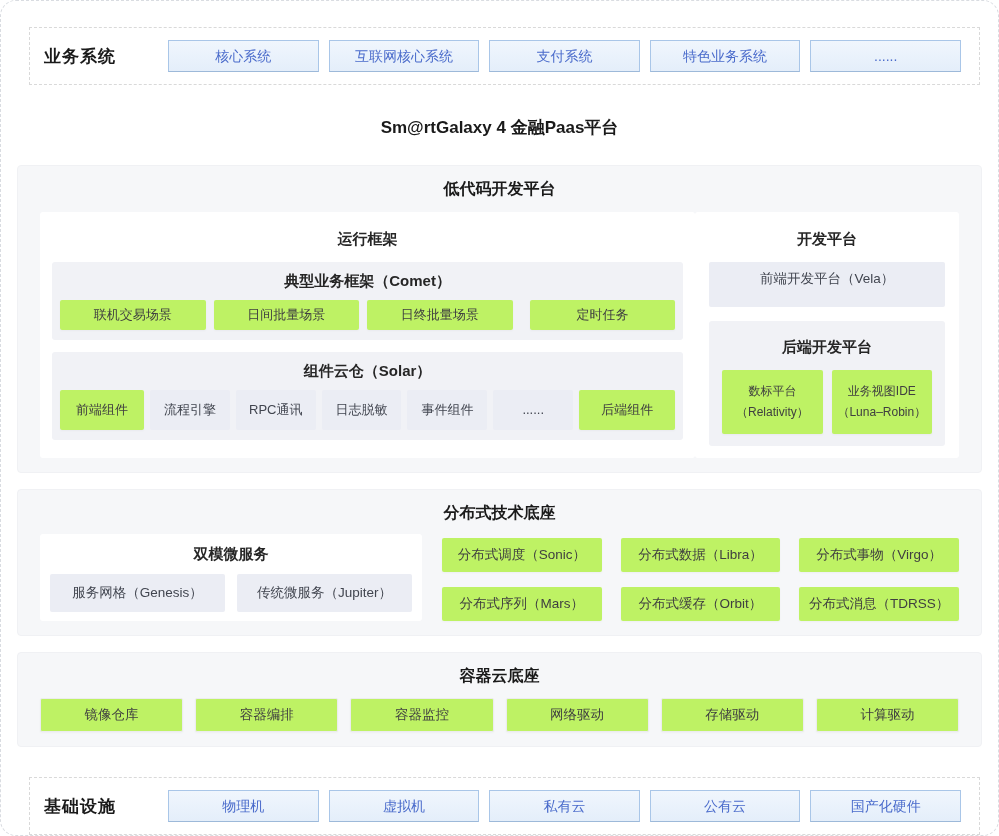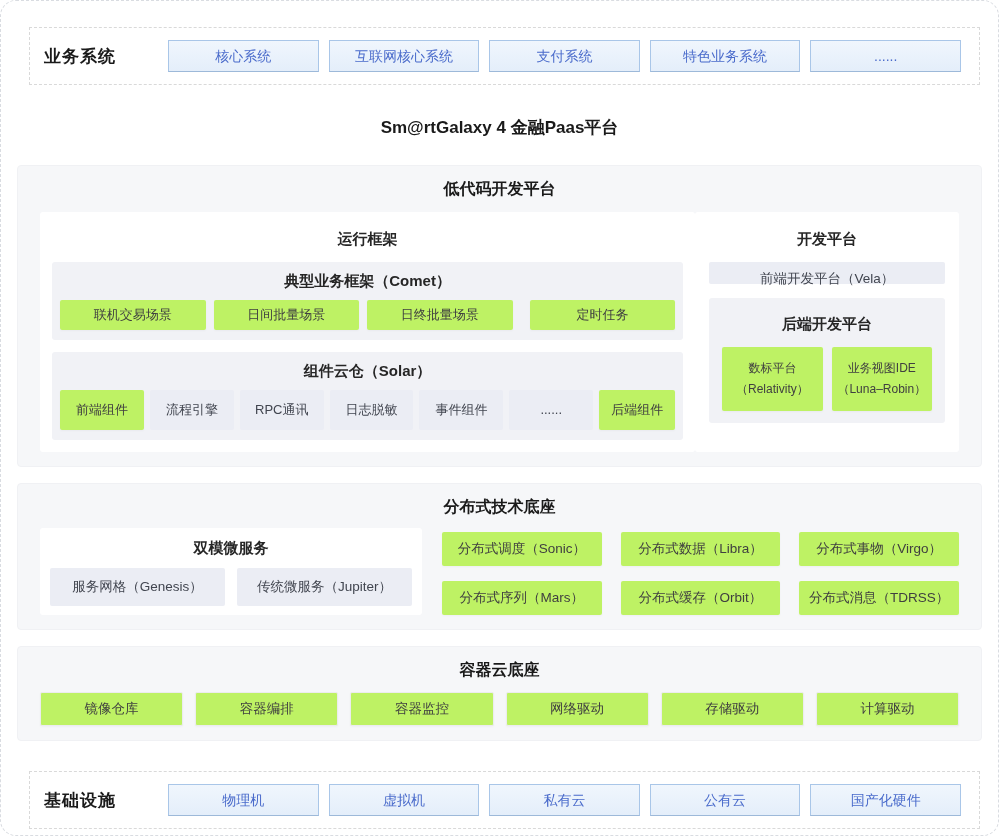--- a/index.html
+++ b/index.html
@@ -115,23 +115,23 @@
   .leaf-row { display: flex; gap: 8px; }
   .leaf-row .leaf { flex: 1; height: 30px; line-height: 30px; }
   .leaf-row .gap-left { margin-left: 9px; }
 
   .solar-panel { margin-top: 12px; padding: 9px 8px 10px; }
   .solar-panel .panel-title { margin-bottom: 9px; }
   .solar-row { display: flex; gap: 6px; }
   .solar-row .leaf  { height: 40px; line-height: 40px; flex: none; }
   .solar-row .chip  { flex: 1; height: 40px; line-height: 40px; }
   .solar-front { width: 84px; }
-  .solar-back  { width: 76px; }
-
-  .vela-chip { margin: 0 6px; height: 22px; line-height: 34px; font-size: 13.5px; }
+  .solar-back  { width: 96px; }
+
+  .vela-chip { margin: 0 6px; height: 45px; line-height: 34px; font-size: 13.5px; }
   .backend-panel { margin: 14px 6px 0; padding: 8px 8px 12px; }
   .backend-panel .panel-title { margin: 8px 0 13px; }
   .backend-items { display: flex; gap: 9px; padding: 0 5px; }
   .backend-leaf { flex: 1; padding: 11px 0; line-height: 21px; font-size: 12px; }
 
   
   .dist-content { display: flex; gap: 20px; margin-top: 11px; align-items: flex-end; }
   .dual-panel { flex: 378; padding: 5px 10px 9px; }
   .dual-panel .panel-title { margin: 5px 0 10px; }
   .dual-chips { display: flex; gap: 12px; }

